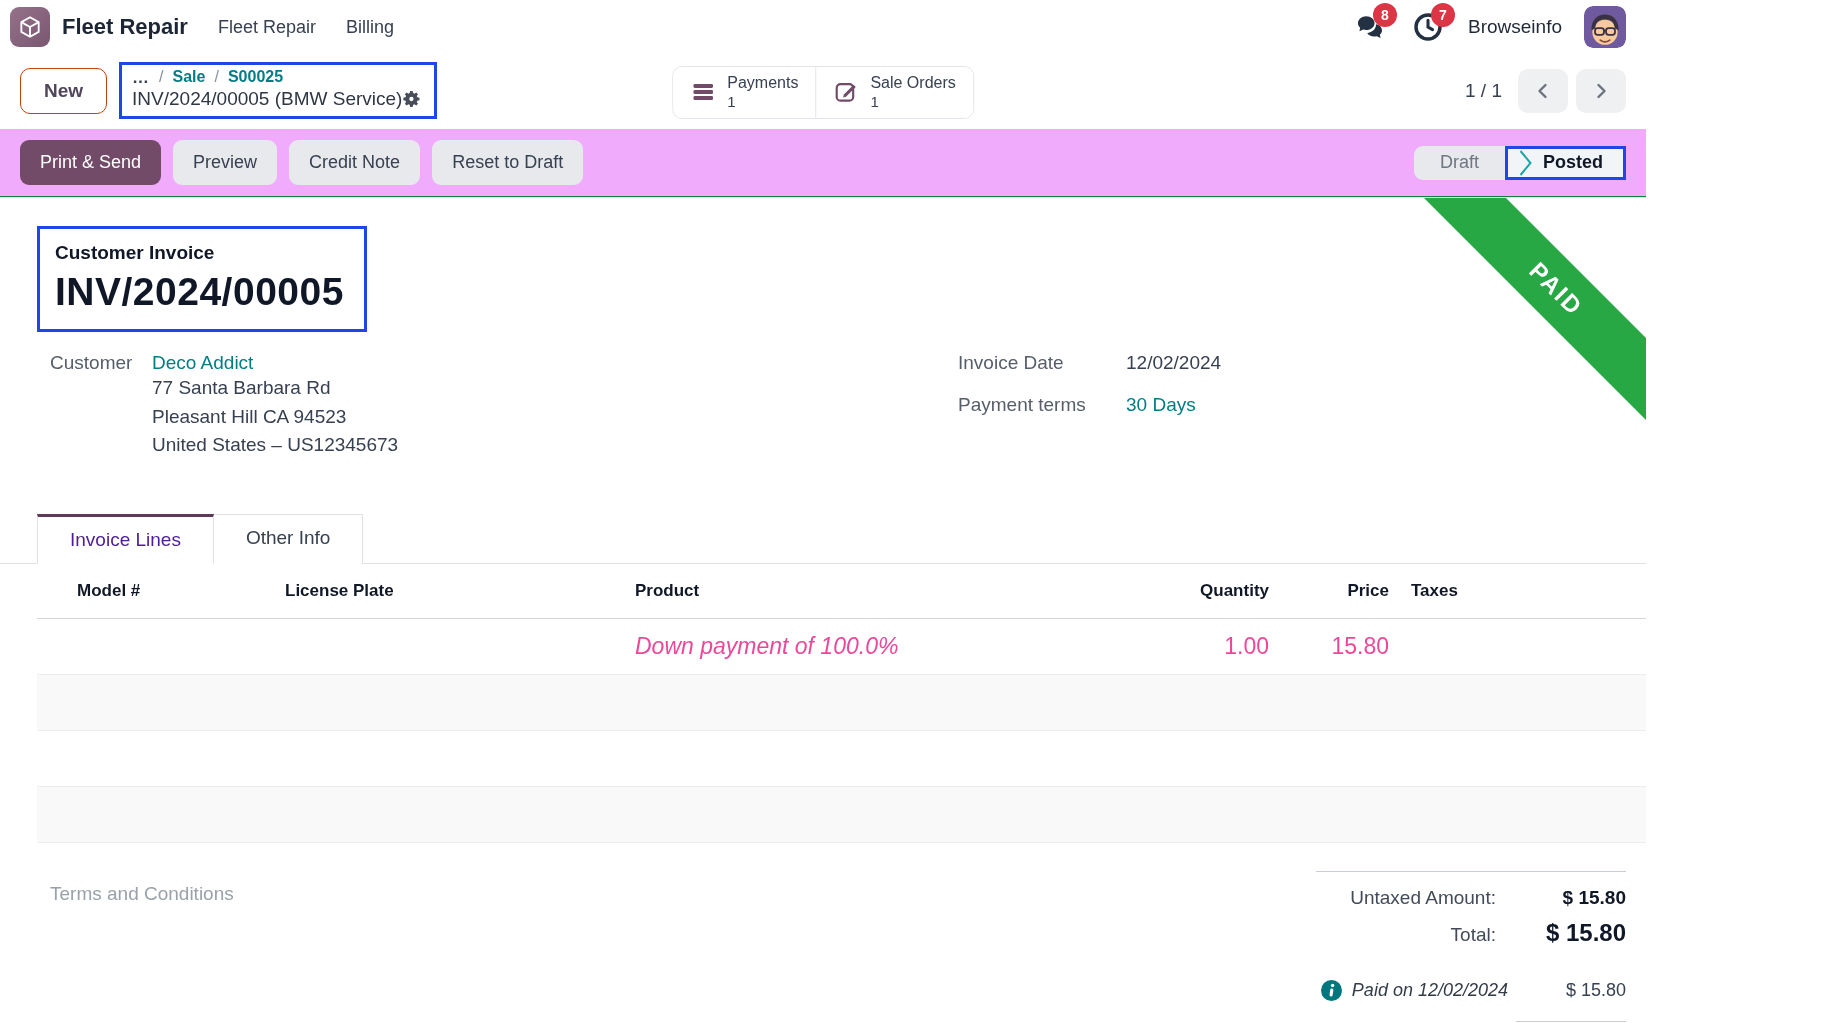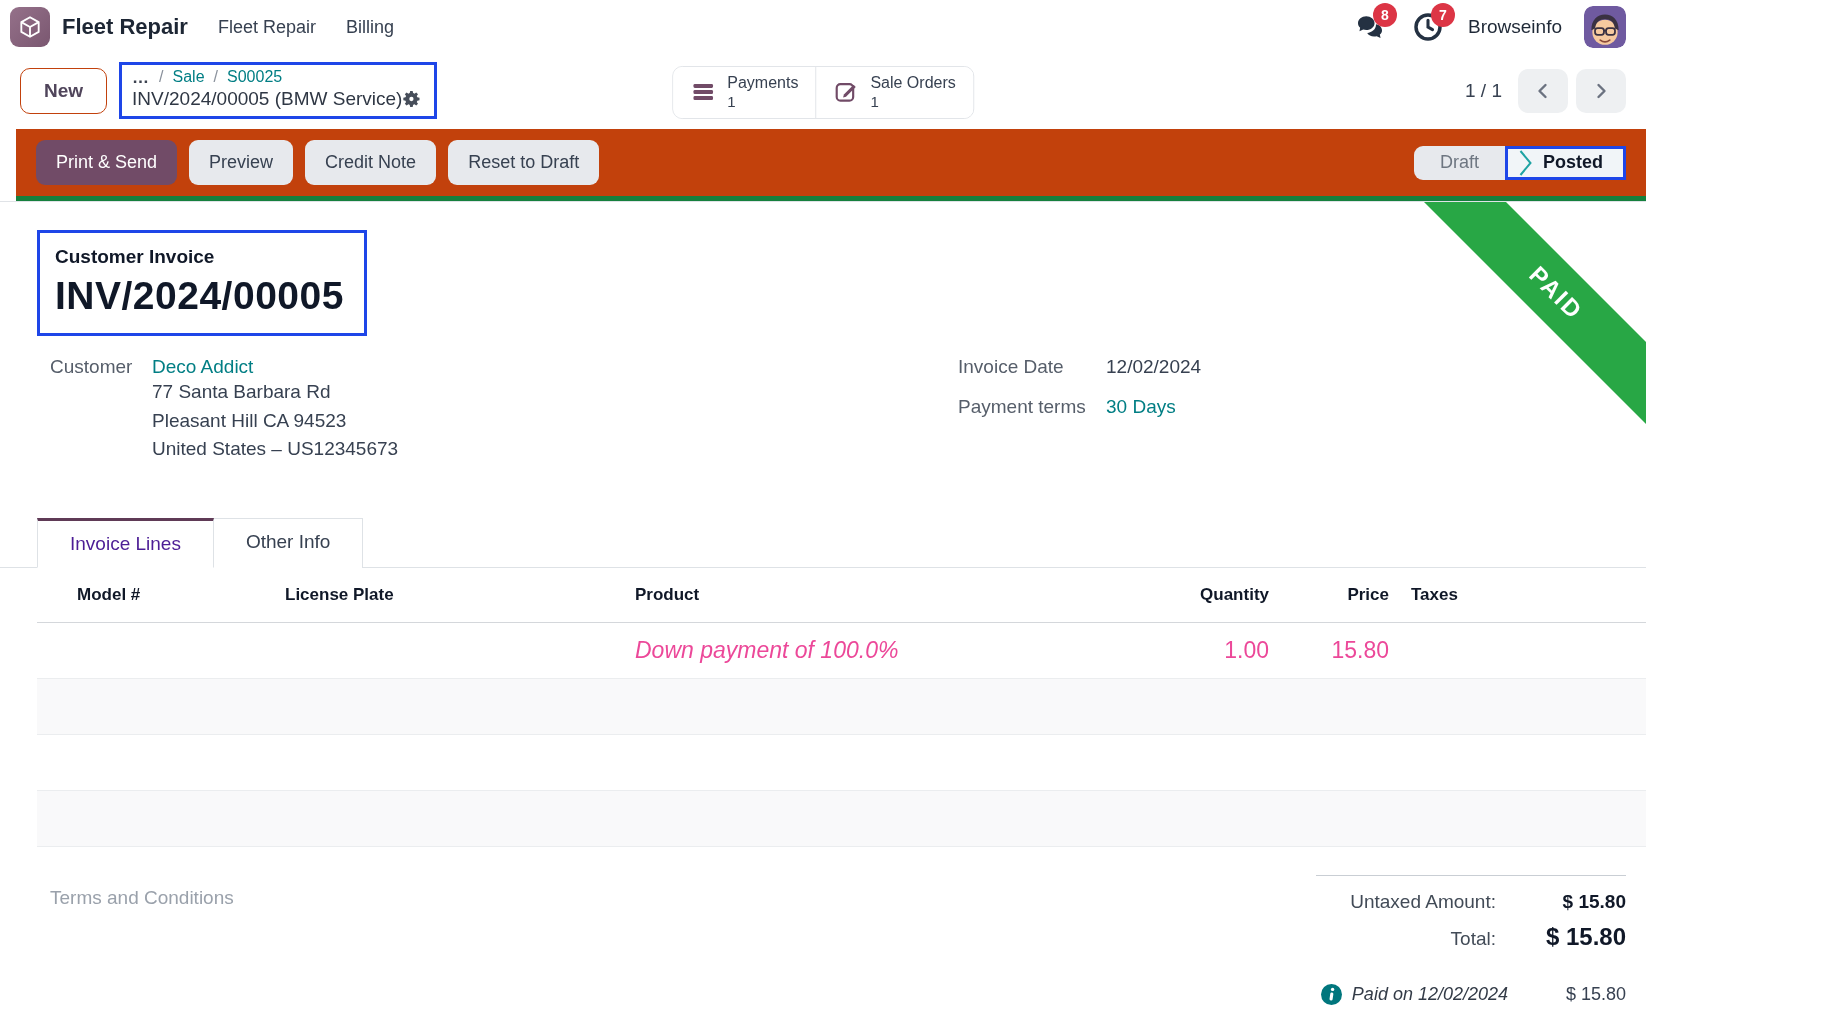--- a/index.html
+++ b/index.html
@@ -22,34 +22,34 @@
   .avatar { width:42px; height:42px; border-radius:9px; overflow:hidden; cursor:pointer; }
 
   
   .control-bar { display:flex; align-items:center; padding:8px 20px 10px 20px; position:relative; flex:0 0 auto; }
   .btn-new { background:#fff; border:1px solid #c2410c; border-radius:10px; padding:11px 23px; font-size:19px; font-weight:600; color:#50455b; cursor:pointer; font-family:inherit; }
   .blue-box { border:3px solid #1e46e8; }
   .crumb-box { margin-left:12px; padding:3px 12px 6px 10px; background:#fff; }
   .crumb-line1 { display:flex; align-items:center; gap:9px; font-size:16px; }
   .crumb-ellipsis { font-weight:800; letter-spacing:1px; color:#3c4250; cursor:pointer; font-size:17px; line-height:1; }
   .crumb-sep { color:#8a919c; }
-  .crumb-link { color:#017e84; font-weight:400; cursor:pointer; text-decoration:none; }
+  .crumb-link { color:#017e84; font-weight:700; cursor:pointer; text-decoration:none; }
   .crumb-line2 { display:flex; align-items:center; gap:0; font-size:19px; color:#2f3744; margin-top:2px; }
   .stat-group { position:absolute; left:50%; top:12px; transform:translateX(-50%); display:flex; border:1px solid #e2e5e9; border-radius:10px; background:#fff; overflow:hidden; }
   .stat-btn { display:flex; align-items:center; gap:11px; padding:6px 17px; cursor:pointer; background:#fff; border:none; font-family:inherit; }
   .stat-btn + .stat-btn { border-left:1px solid #e2e5e9; }
   .stat-txt { display:flex; flex-direction:column; align-items:flex-start; line-height:1.25; }
   .stat-label { font-size:16px; color:#374151; }
   .stat-count { font-size:15px; color:#374151; }
   .pager { margin-left:auto; display:flex; align-items:center; gap:8px; }
   .pager-text { font-size:19px; color:#374151; margin-right:8px; }
   .pager-btn { width:50px; height:44px; border:none; border-radius:10px; background:#eef0f2; display:flex; align-items:center; justify-content:center; cursor:pointer; }
 
   
-  .action-bar { display:flex; align-items:center; padding:11px 20px; gap:12px; background:#c2410c; border-bottom:5px solid #15803d; flex:0 0 auto;margin-left:16px; }
+  .action-bar { display:flex; align-items:center; padding:11px 20px; gap:12px; background:#f0abfc; border-bottom:1px solid #15803d; flex:0 0 auto; }
   .btn { border:none; border-radius:9px; padding:12px 20px; font-size:18px; cursor:pointer; font-family:inherit; }
   .btn-primary { background:#714b67; color:#fff; }
   .btn-secondary { background:#e7e9ed; color:#374151; }
   .statusbar { margin-left:auto; display:flex; align-items:stretch; }
   .status-draft { background:#e7e9ed; color:#6e7681; font-size:18px; display:flex; align-items:center; padding:0 26px; border-radius:9px 0 0 9px; cursor:pointer; }
   .status-posted-wrap { display:flex; }
   .status-posted { background:#f1f5f8; display:flex; align-items:center; gap:10px; padding:0 20px 0 10px; cursor:pointer; }
   .status-posted span { font-size:18px; font-weight:700; color:#101828; }
 
   
@@ -59,21 +59,21 @@
 
   .title-box { display:inline-block; margin:28px 0 0 37px; padding:13px 20px 15px 15px; background:#fff; }
   .doc-type { font-size:19px; font-weight:700; color:#101828; }
   .doc-number { font-size:39px; font-weight:700; color:#101828; margin-top:6px; letter-spacing:0.5px; }
 
   .info-section { position:relative; margin:20px 37px 0 50px; min-height:120px; }
   .customer-grid { display:grid; grid-template-columns:102px auto; font-size:19px; }
   .field-label { color:#565e6a; font-weight:500; }
   .link { color:#017e84; cursor:pointer; }
   .address-line { color:#374151; line-height:1.5; }
-  .right-fields { position:absolute; left:908px; top:0; display:grid; grid-template-columns:148px auto; row-gap:18px; column-gap:0; font-size:19px; align-items:baseline; }
+  .right-fields { position:absolute; left:908px; top:0; display:grid; grid-template-columns:148px auto; row-gap:18px; column-gap:0; font-size:19px; align-items:baseline;gap:20px; }
   .field-value { color:#374151; }
 
   .tabs { margin-top:42px; padding-left:37px; border-bottom:1px solid #dee2e6; display:flex; }
   .tab { font-size:19px; padding:12px 32px; cursor:pointer; background:#fff; border:1px solid #dee2e6; border-bottom:none; margin-bottom:-1px; color:#374151; }
   .tab.active { border-top:3px solid #5f3a56; border-bottom:1px solid #fff; color:#4c1d95; font-weight:500; }
   .tab.inactive { border-left:none; }
 
   table.lines { width:1774px; margin-left:37px; border-collapse:collapse; table-layout:fixed; }
   .lines th { font-size:17px; font-weight:700; color:#101828; padding:13px 8px; border-bottom:1px solid #d4d7db; white-space:nowrap; }
   .lines td { font-size:23px; color:#ec4899; padding:8px; border-bottom:1px solid #ebedef; height:56px; }

